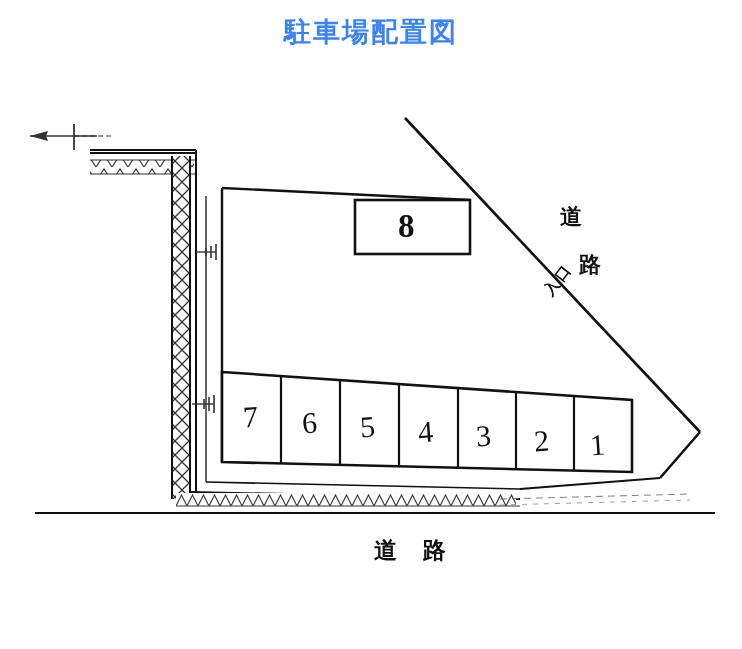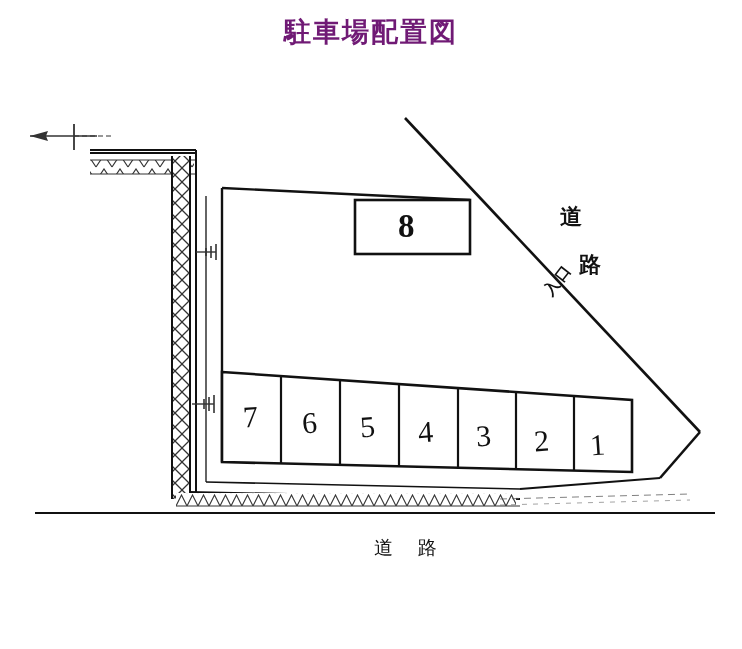--- a/index.html
+++ b/index.html
@@ -9,21 +9,21 @@
     color:#111;
   }
   #stage{position:absolute;inset:0;width:742px;height:649px;}
   .title{
     position:absolute;left:0;right:0;top:14px;
     text-align:center;
     font-family:"Liberation Serif", serif;
     font-weight:bold;
     font-size:27px;
     letter-spacing:2px;
-    color:#701a75;
+    color:#3b82f6;
   }
   svg.plan{position:absolute;left:0;top:0;width:742px;height:649px;}
   .lbl{
     position:absolute;
     font-family:"Liberation Serif", serif;
     color:#111;
     white-space:pre;
     user-select:none;
   }
   .stall-num{
@@ -32,23 +32,23 @@
     font-family:"Liberation Serif", serif;
   }
   .stall-num.big{font-size:33px;font-weight:bold;}
   .road-v{
     font-size:22px;
     line-height:1.55;
     text-align:center;
     font-weight:600;
   }
   .road-h{
-    font-size:19px;
+    font-size:23px;
     letter-spacing:10px;
-    font-weight:400;
+    font-weight:700;
   }
   .entrance{
     font-size:15px;
     letter-spacing:3px;
     font-weight:600;
     transform:rotate(-52deg);
     transform-origin:left top;
   }
 </style>
 </head>

